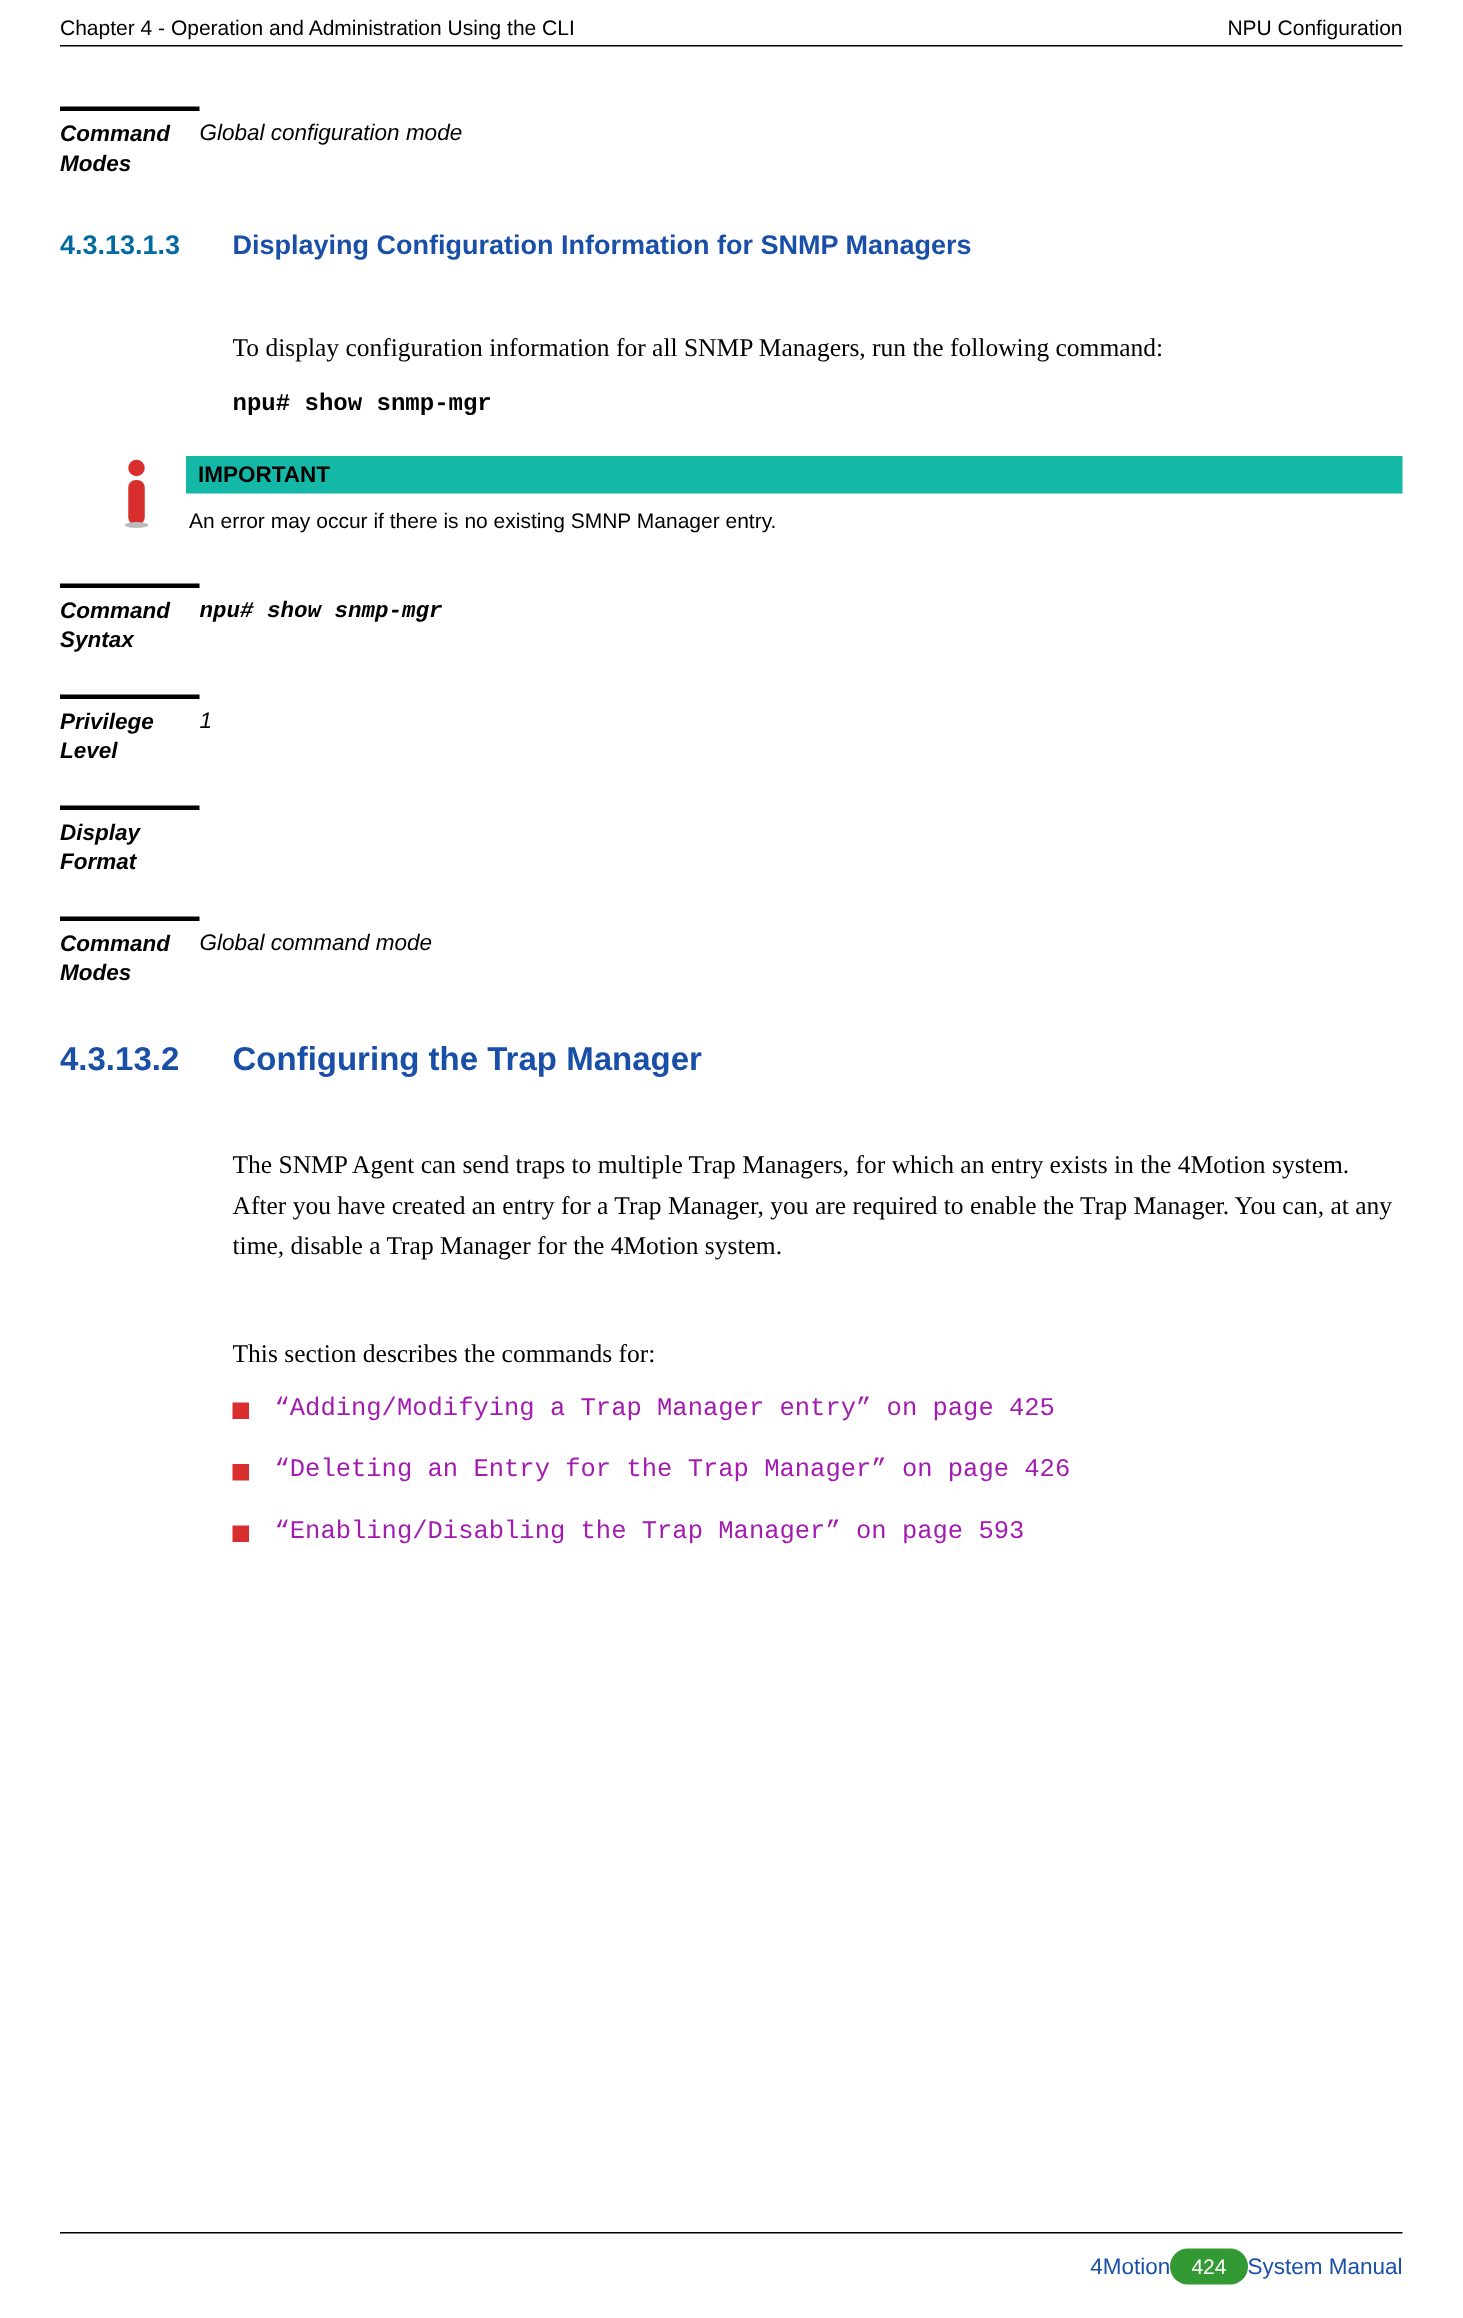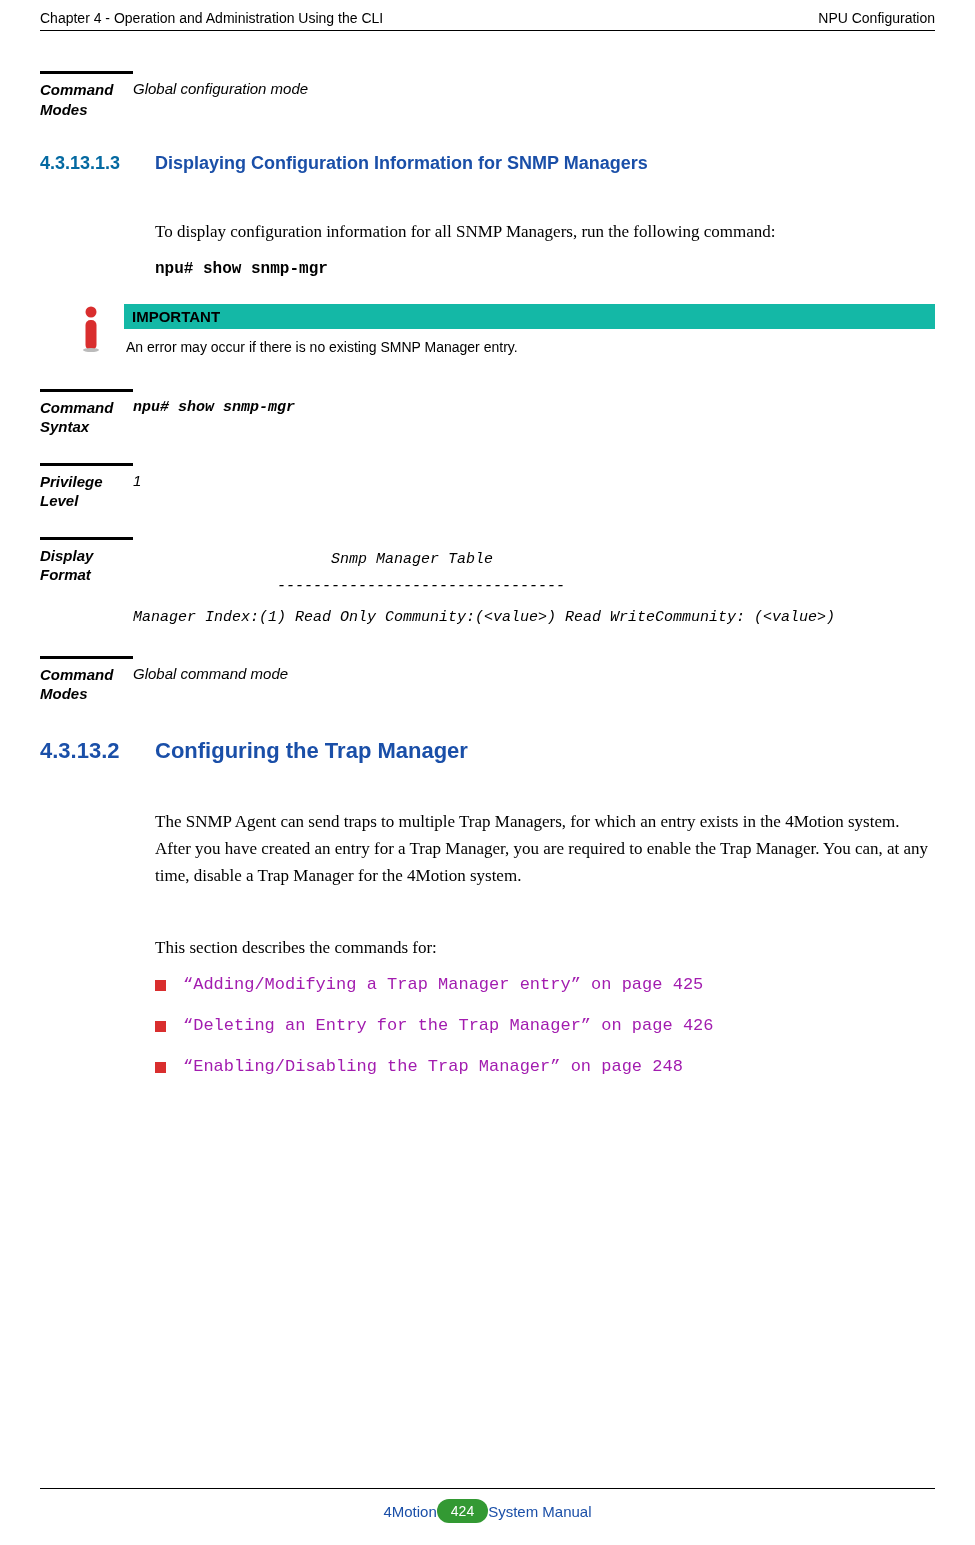--- a/index.html
+++ b/index.html
@@ -122,21 +122,21 @@
   .footer {
     position: absolute;
     left: 40px;
     right: 40px;
     bottom: 22px;
   }
   .footer-rule { border: none; border-top: 1px solid #000; margin-bottom: 10px; }
   .footer-row {
     display: flex;
     align-items: center;
-    justify-content: center;
+    justify-content: flex-end;
     font-size: 15px;
     color: #1a4fa8;
   }
   .page-badge {
     display: inline-block;
     background: #339933;
     color: #fff;
     border-radius: 14px;
     padding: 4px 14px;
     font-size: 14px;
@@ -193,46 +193,41 @@
   <div class="spec-row">
     <div class="spec-label">Privilege Level</div>
     <div class="spec-value">1</div>
   </div>
 </div>
 
 <div class="spec-block">
   <hr class="thick-rule">
   <div class="spec-row">
     <div class="spec-label">Display Format</div>
-    <div class="spec-value">
-      <div class="display-mono">                      Snmp Manager Table</div>
-      <div class="display-mono">                --------------------------------</div>
-      <div class="display-mono-wrap" style="margin-top:6px;">Manager Index:(1) Read Only Community:(&lt;value&gt;) Read WriteCommunity: (&lt;value&gt;)</div>
-    </div>
   </div>
 </div>
 
 <div class="spec-block" style="margin-bottom:34px;">
   <hr class="thick-rule">
   <div class="spec-row">
     <div class="spec-label">Command Modes</div>
     <div class="spec-value">Global command mode</div>
   </div>
 </div>
 
 <div class="section-row">
   <div class="sec-num bigblue">4.3.13.2</div>
   <div class="sec-title big">Configuring the Trap Manager</div>
 </div>
 <div class="content-col serif para">The SNMP Agent can send traps to multiple Trap Managers, for which an entry exists in the 4Motion system. After you have created an entry for a Trap Manager, you are required to enable the Trap Manager. You can, at any time, disable a Trap Manager for the 4Motion system.</div>
 <div class="content-col serif para">This section describes the commands for:</div>
 <ul class="bullets content-col">
   <li>“Adding/Modifying a Trap Manager entry” on page 425</li>
   <li>“Deleting an Entry for the Trap Manager” on page 426</li>
-  <li>“Enabling/Disabling the Trap Manager” on page 248</li>
+  <li>“Enabling/Disabling the Trap Manager” on page 593</li>
 </ul>
 
 <div class="footer">
   <hr class="footer-rule">
   <div class="footer-row">
     <span>4Motion</span>
     <span class="page-badge">424</span>
     <span>System Manual</span>
   </div>
 </div>

